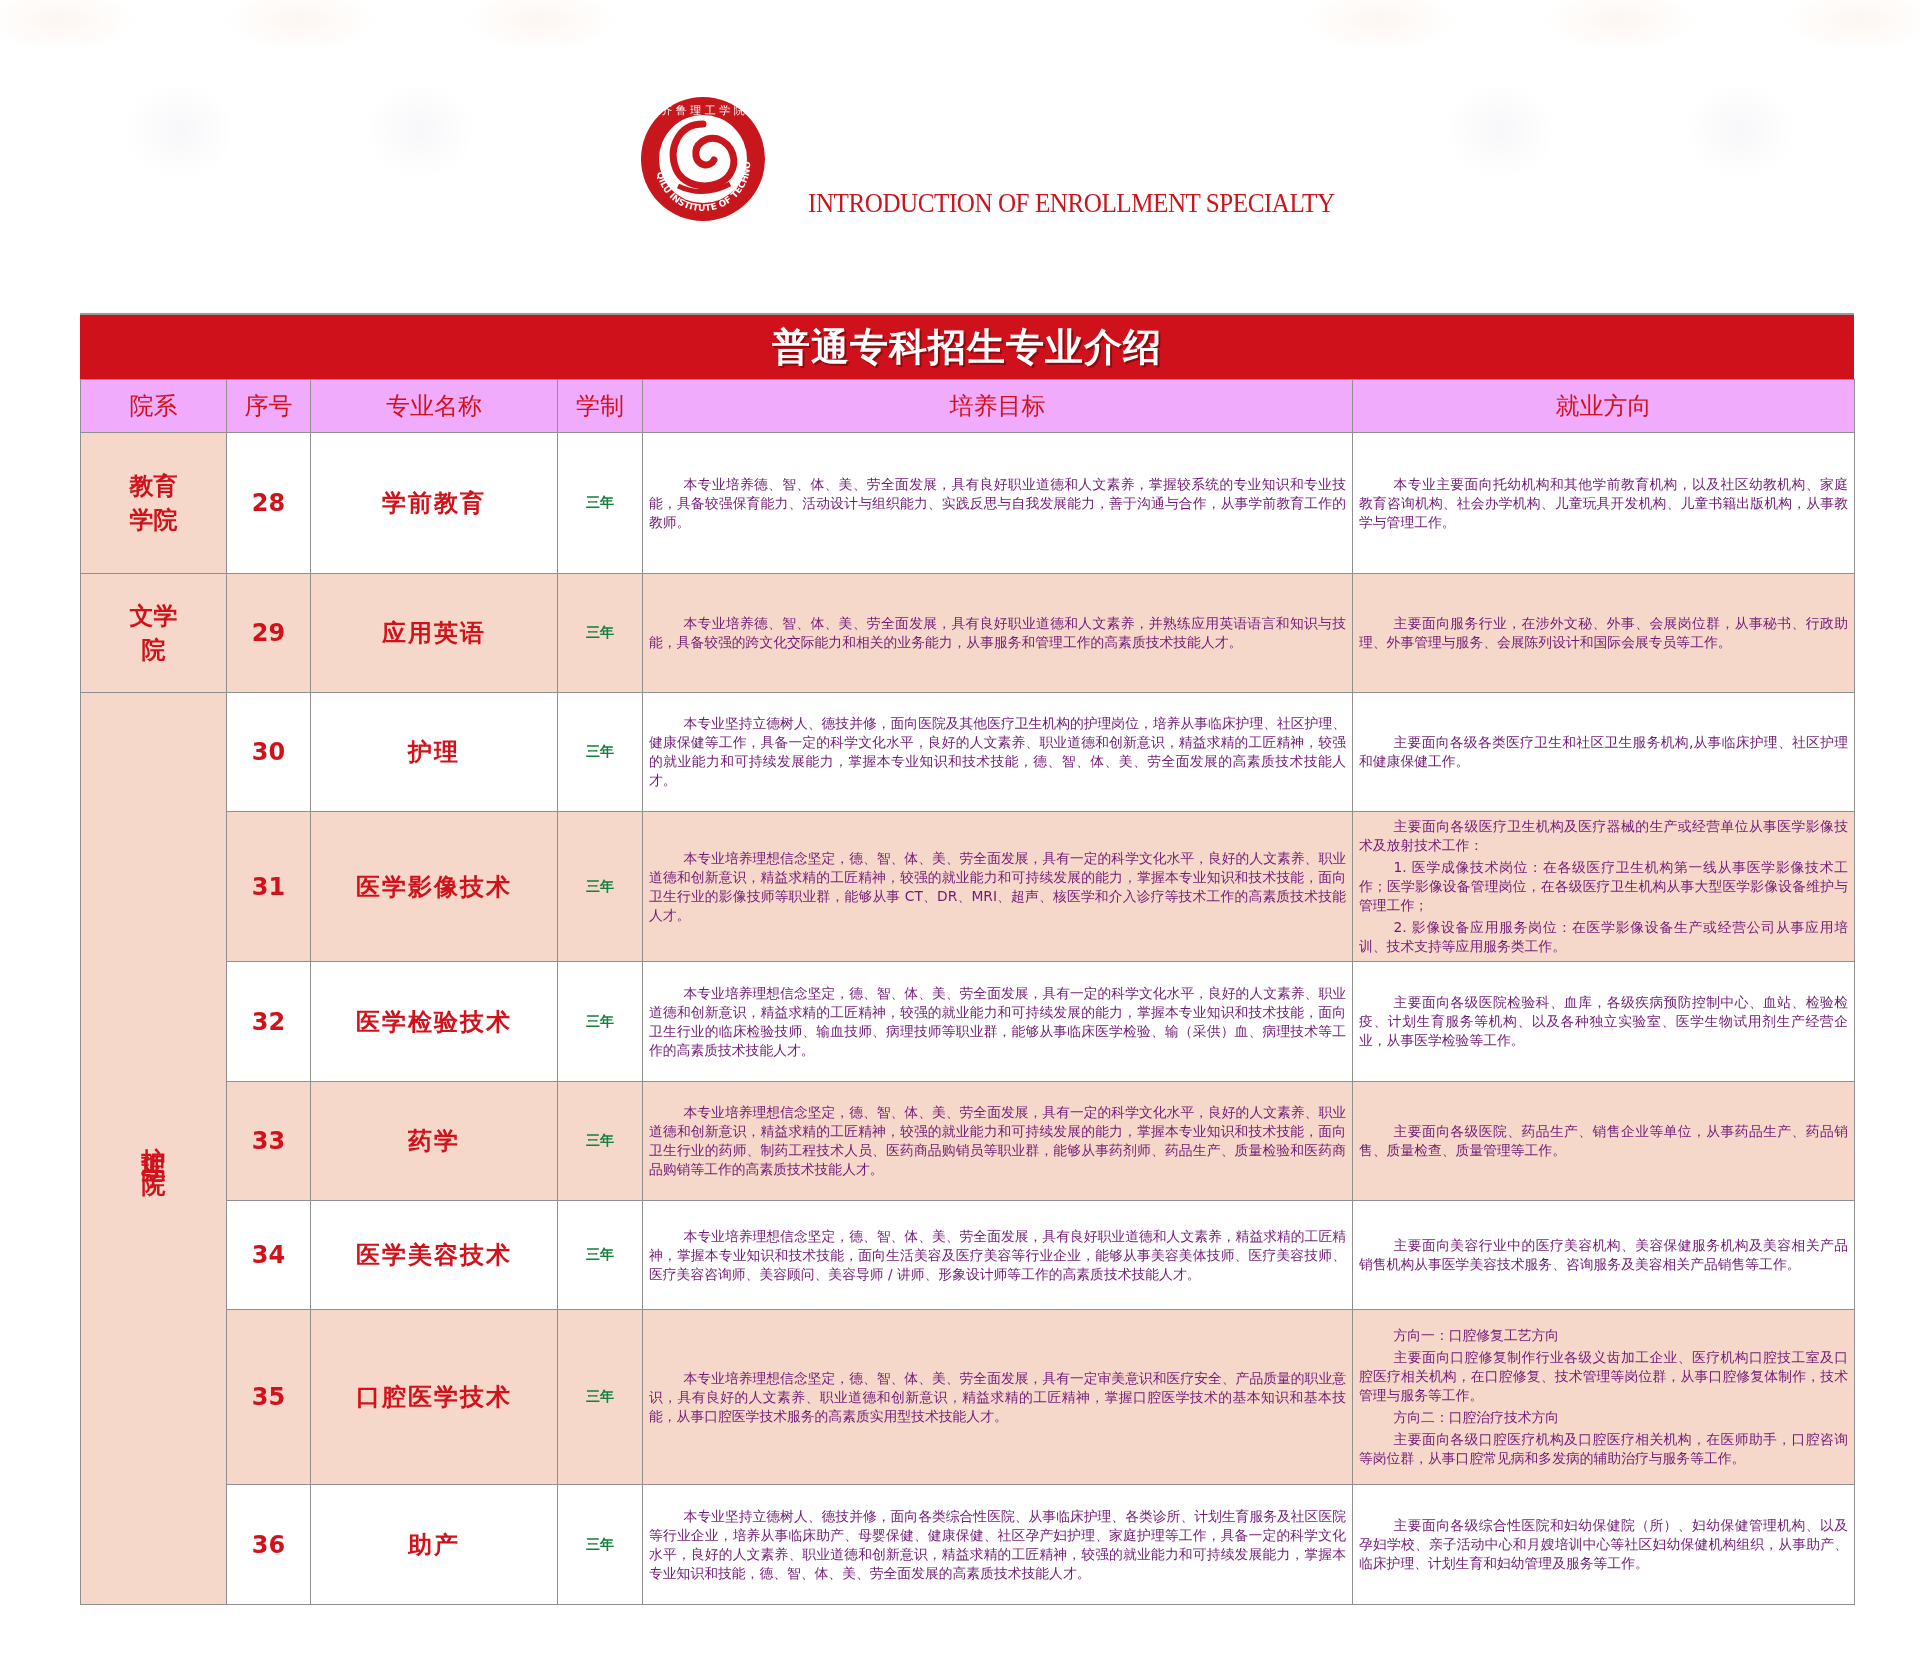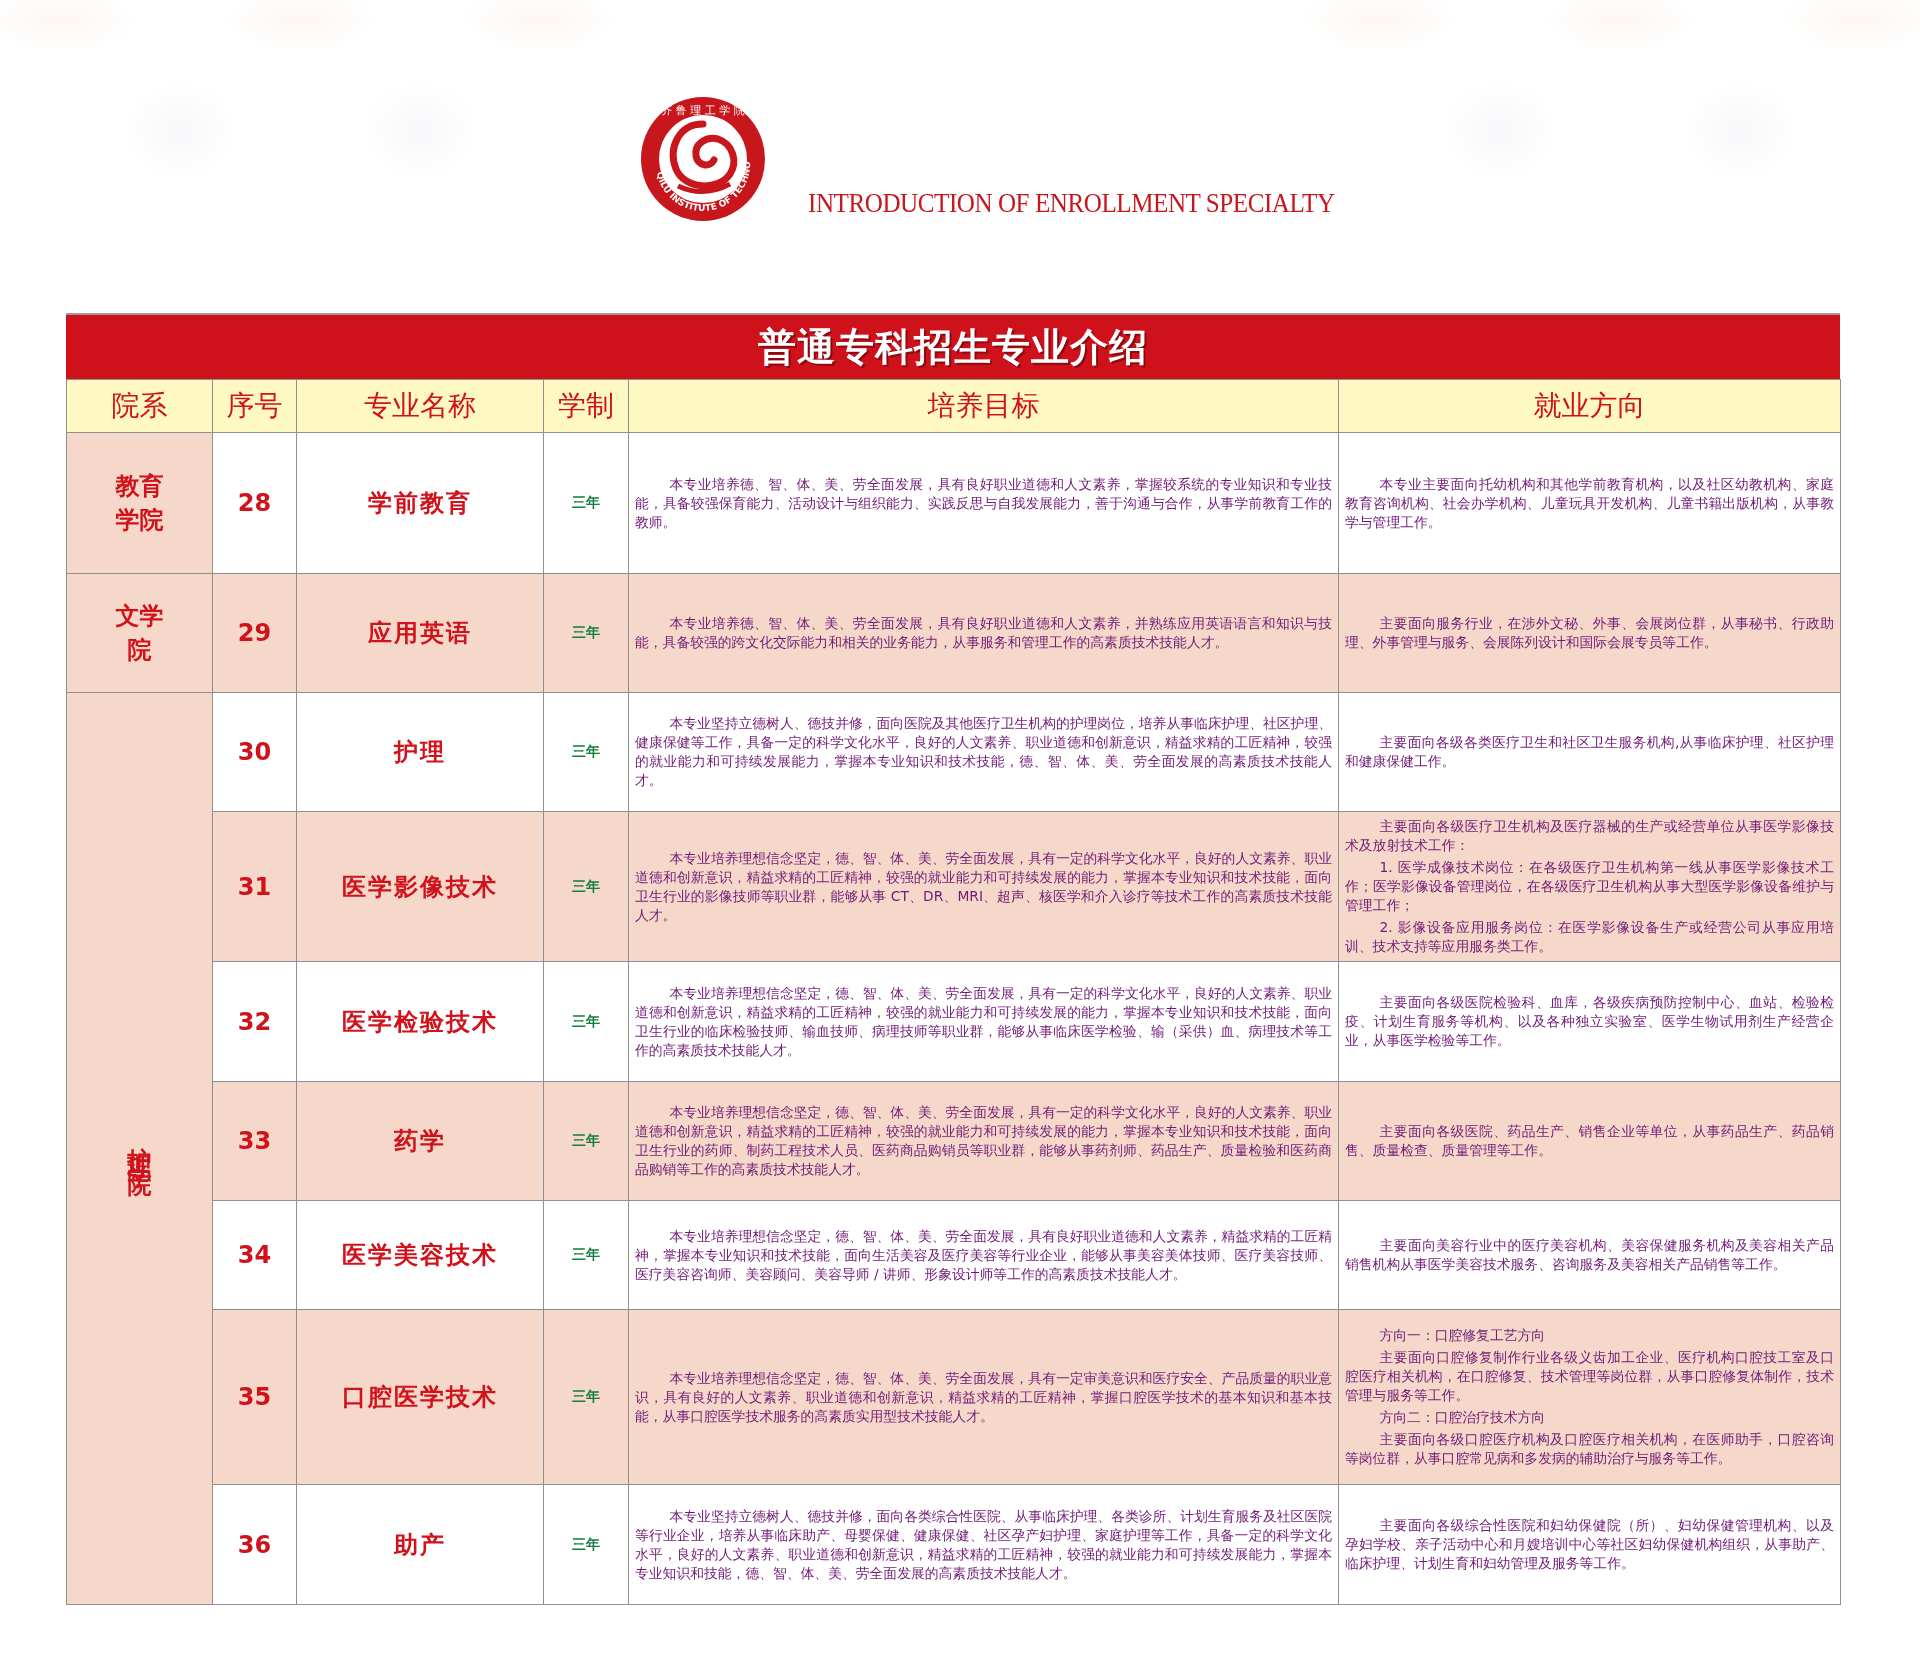--- a/index.html
+++ b/index.html
@@ -34,36 +34,36 @@
     font-size: 74px; color: #c8161d; letter-spacing: 4px; line-height: 90px;
     font-weight: normal;
   }
   .title-en {
     position: absolute; left: 178px; top: 100px;
     font-family: "Liberation Serif", "DejaVu Serif", serif;
     font-size: 27px; color: #c8161d; letter-spacing: -0.5px;
     transform: scaleX(0.93); transform-origin: left;
   }
   .table-wrap {
-    position: absolute; left: 66px; top: 313px; width: 1774px;
+    position: absolute; left: 80px; top: 313px; width: 1774px;
   }
   .banner {
     height: 64px; background: #cf111b; color: #fff;
     font-size: 38px; font-weight: bold; text-align: center; line-height: 64px;
     letter-spacing: 1px;
     text-shadow: 2px 2px 0 #8a0a10;
     border-top: 2px solid #9a9a9a;
   }
   table {
     border-collapse: collapse; width: 1774px; table-layout: fixed;
   }
   th, td { border: 1.5px solid #8f8f8f; padding: 0; }
   th {
-    height: 52px; font-weight: normal; color: #d1121b; font-size: 28px;
-    background: #fef9c3; text-align: center;
+    height: 52px; font-weight: normal; color: #d1121b; font-size: 24px;
+    background: #f0abfc; text-align: center;
   }
   td { text-align: center; vertical-align: middle; }
   .shade { background: #f6d8ca; }
   .white { background: #ffffff; }
   .dept {
     color: #d1121b; font-weight: bold; font-size: 24px; line-height: 34px;
   }
   .dept-vert { writing-mode: vertical-rl; text-orientation: upright; letter-spacing: 8px; display: inline-block; }
   .seq { color: #d1121b; font-weight: bold; font-size: 24px; }
   .major { color: #d1121b; font-weight: bold; font-size: 24px; letter-spacing: 2px; margin-top: 10px; }

